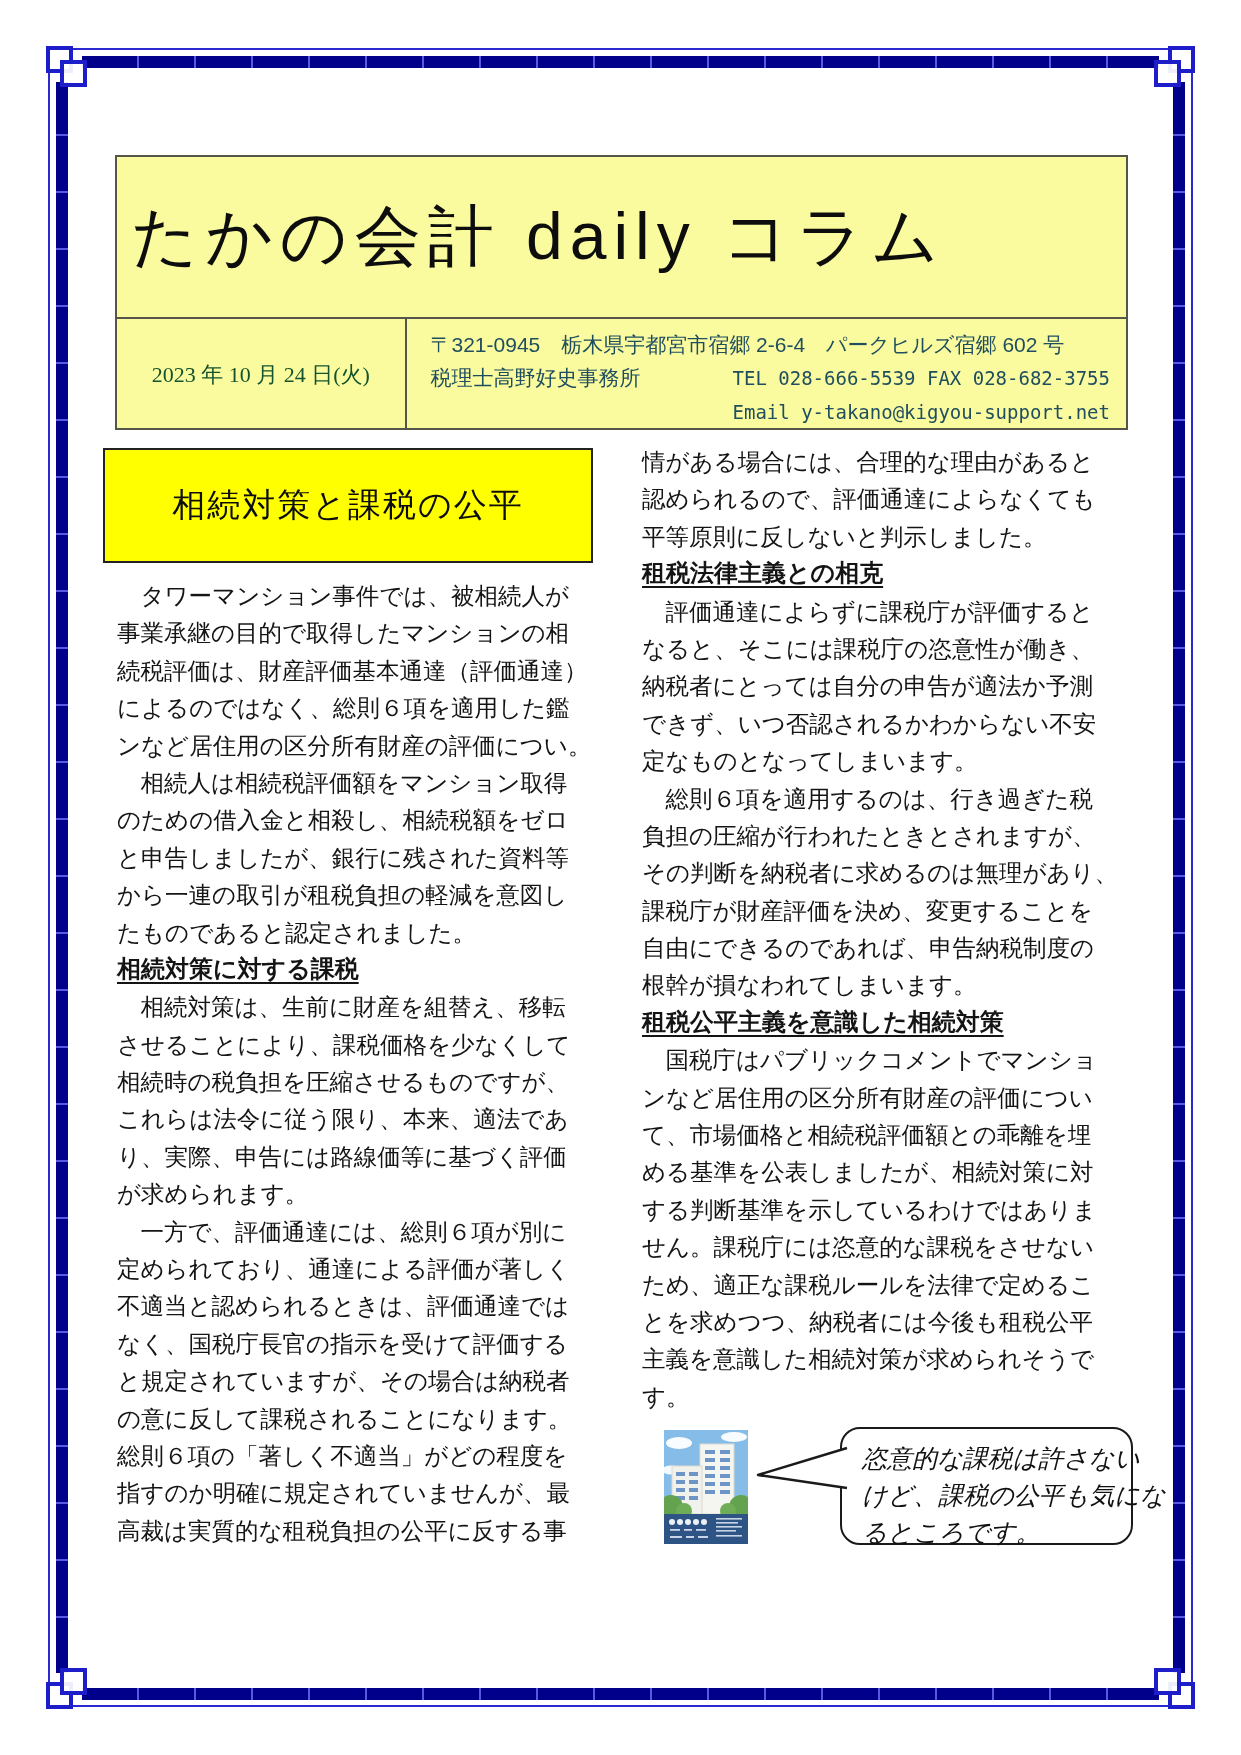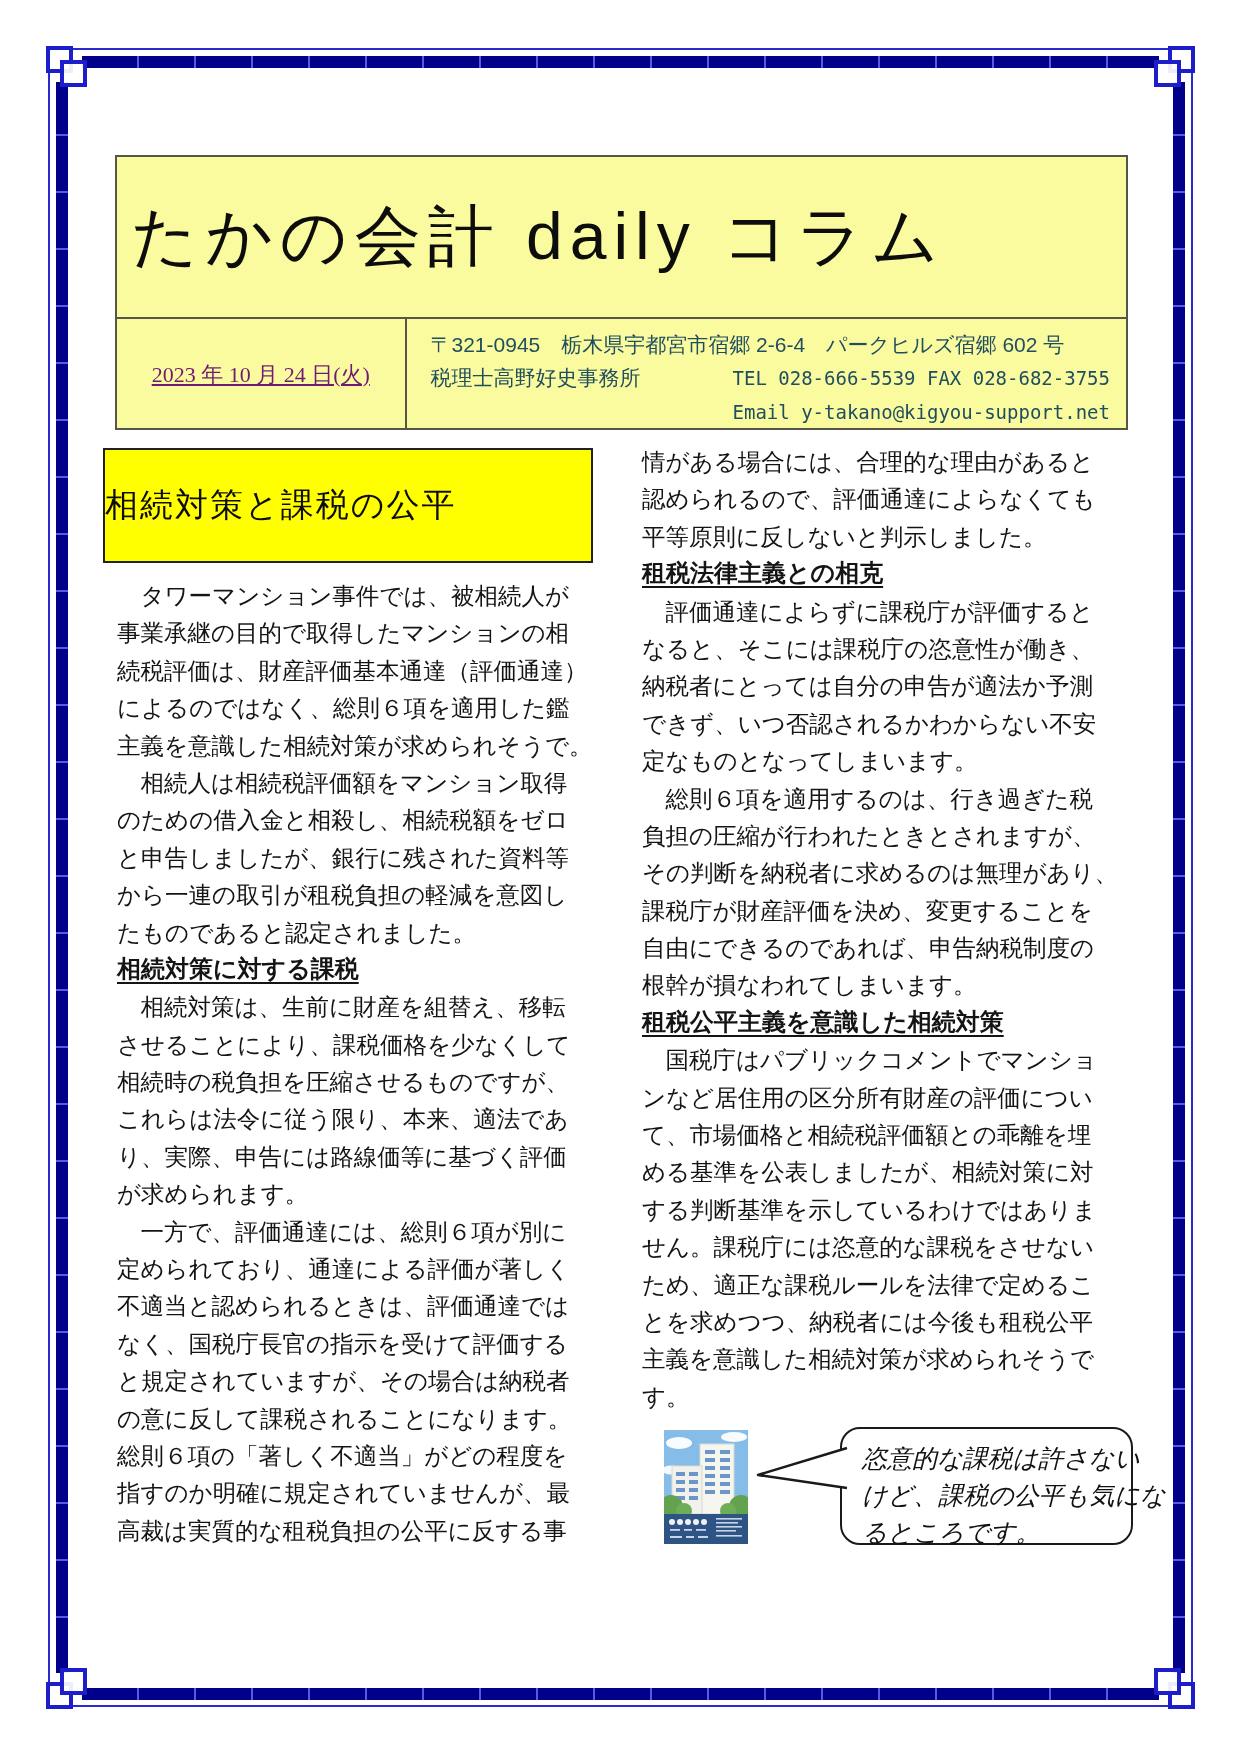--- a/index.html
+++ b/index.html
@@ -20,28 +20,28 @@
                background:repeating-linear-gradient(0deg,#00008b 0 55px,#5a5ade 55px 57px);}
   .knot{position:absolute;width:27px;height:27px;box-sizing:border-box;border:4px solid #1d1dc9;background:rgba(255,255,255,.92);}
   
   .header-box{position:absolute;left:115px;top:155px;width:1013px;height:275px;
               box-sizing:border-box;background:#fafa9e;border:2px solid #55554a;}
   .title-area{height:160px;display:flex;align-items:center;}
   .nl-title{font-size:66px;letter-spacing:7px;color:#0d0d0d;padding-left:14px;white-space:nowrap;}
   .info-row{position:relative;height:111px;border-top:2px solid #55554a;display:flex;}
   .date-cell{width:297px;box-sizing:border-box;border-right:2px solid #55554a;
              display:flex;align-items:center;justify-content:center;
-             font-family:"Liberation Serif","DejaVu Serif",serif;font-size:22px;color:#701a75;text-decoration:underline;}
+             font-family:"Liberation Serif","DejaVu Serif",serif;font-size:22px;color:#14532d;}
   .addr-cell{flex:1;box-sizing:border-box;padding:9px 16px 0 24px;color:#1f4e5f;font-size:21px;line-height:33px;white-space:nowrap;}
   .addr-office{display:inline-block;width:302px;}
   .addr-telfax,.addr-email{font-family:"DejaVu Sans Mono","Liberation Mono",monospace;font-size:19px;}
   .addr-email-line{text-align:right;}
   
   .headline-box{position:absolute;left:103px;top:448px;width:490px;height:115px;box-sizing:border-box;
-                background:#ffff00;border:2.5px solid #222;display:flex;align-items:center;justify-content:flex-start;}
+                background:#ffff00;border:2.5px solid #222;display:flex;align-items:center;justify-content:center;}
   .headline-text{font-size:33px;letter-spacing:2px;color:#0d0d0d;}
   .col{position:absolute;width:470px;}
   .col-left{left:117px;top:578px;}
   .col-right{left:642px;top:444px;}
   .body-line{height:37.4px;line-height:37.4px;font-size:23.5px;white-space:pre;
              font-family:"Liberation Serif","DejaVu Serif",serif;color:#141414;}
   .col-heading{height:37.4px;line-height:37.4px;font-size:24px;font-weight:bold;white-space:pre;
                text-decoration:underline;text-underline-offset:5px;color:#141414;
                font-family:Liberation Mono, monospace;}
   
@@ -88,21 +88,21 @@
 
   <div class="headline-box">
     <span class="headline-text">相続対策と課税の公平</span>
   </div>
 
   <div class="col col-left" id="col-left">
       <div class="body-line">　タワーマンション事件では、被相続人が</div>
       <div class="body-line">事業承継の目的で取得したマンションの相</div>
       <div class="body-line">続税評価は、財産評価基本通達（評価通達）</div>
       <div class="body-line">によるのではなく、総則６項を適用した鑑</div>
-      <div class="body-line">主義を意識した相続対策が求められそうで。</div>
+      <div class="body-line">ンなど居住用の区分所有財産の評価につい。</div>
       <div class="body-line">　相続人は相続税評価額をマンション取得</div>
       <div class="body-line">のための借入金と相殺し、相続税額をゼロ</div>
       <div class="body-line">と申告しましたが、銀行に残された資料等</div>
       <div class="body-line">から一連の取引が租税負担の軽減を意図し</div>
       <div class="body-line">たものであると認定されました。</div>
       <div class="col-heading">相続対策に対する課税</div>
       <div class="body-line">　相続対策は、生前に財産を組替え、移転</div>
       <div class="body-line">させることにより、課税価格を少なくして</div>
       <div class="body-line">相続時の税負担を圧縮させるものですが、</div>
       <div class="body-line">これらは法令に従う限り、本来、適法であ</div>

